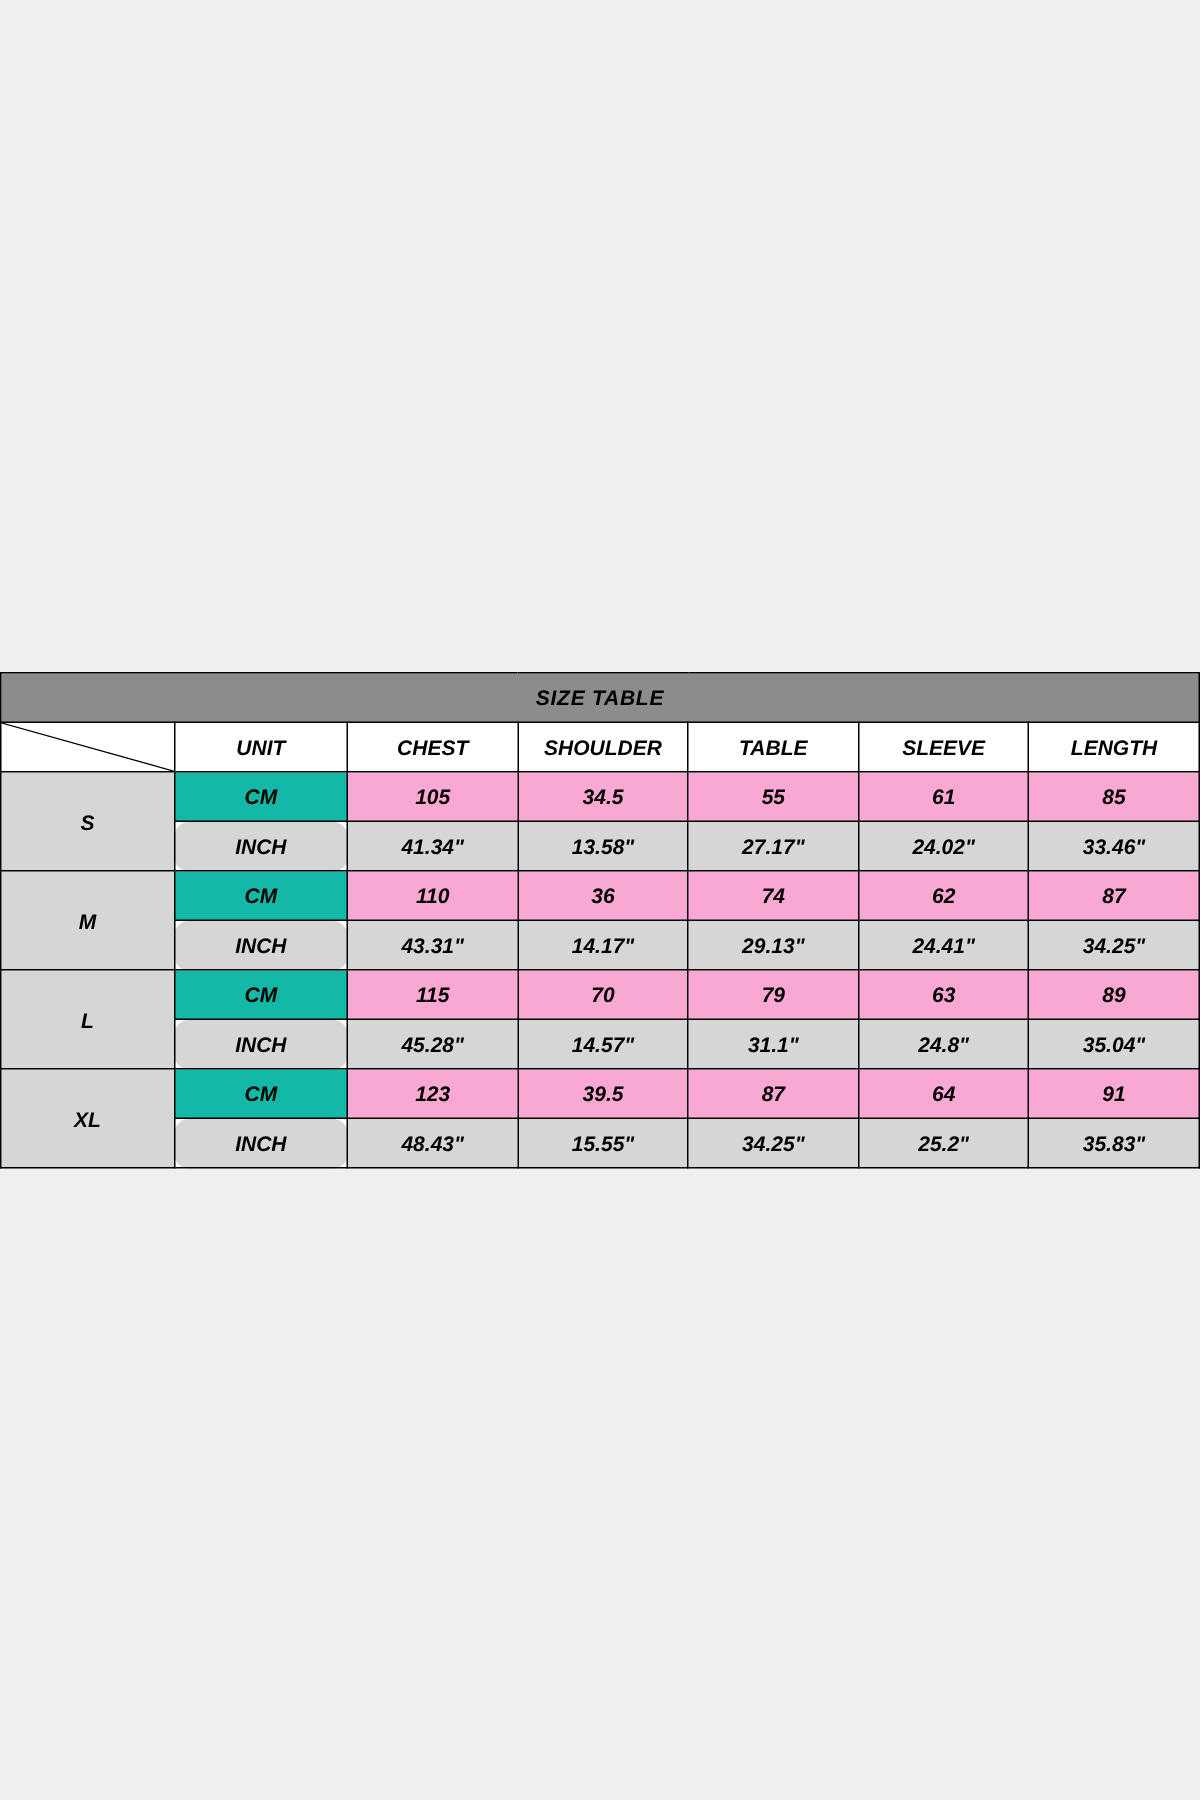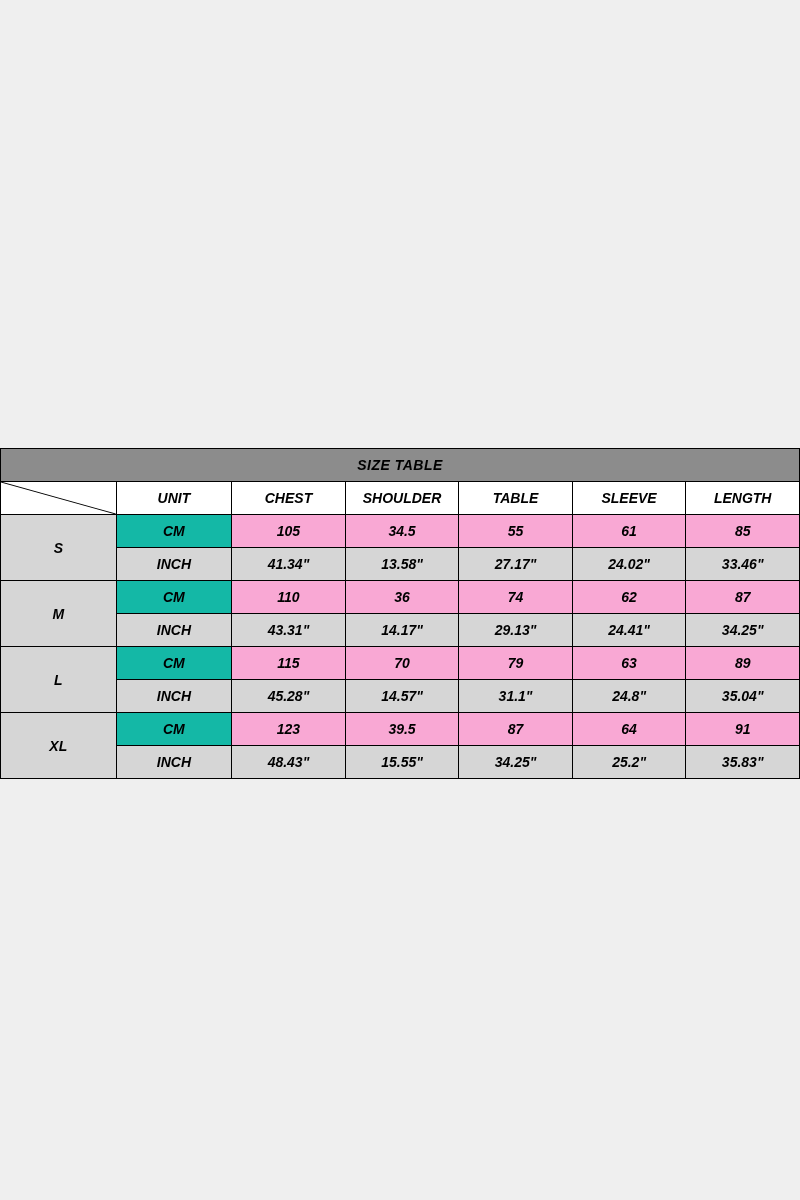--- a/index.html
+++ b/index.html
@@ -85,20 +85,21 @@
     font-weight: bold;
     width: 113px;
   }
 
   
   .unit-cm {
     background: #14b8a6;
   }
   .unit-inch {
     background: #d6d6d6;
+    border-radius: 10px;
   }
 
   
   .val-cm {
     background: #f9a8d4;
   }
   .val-inch {
     background: #d6d6d6;
   }
 

